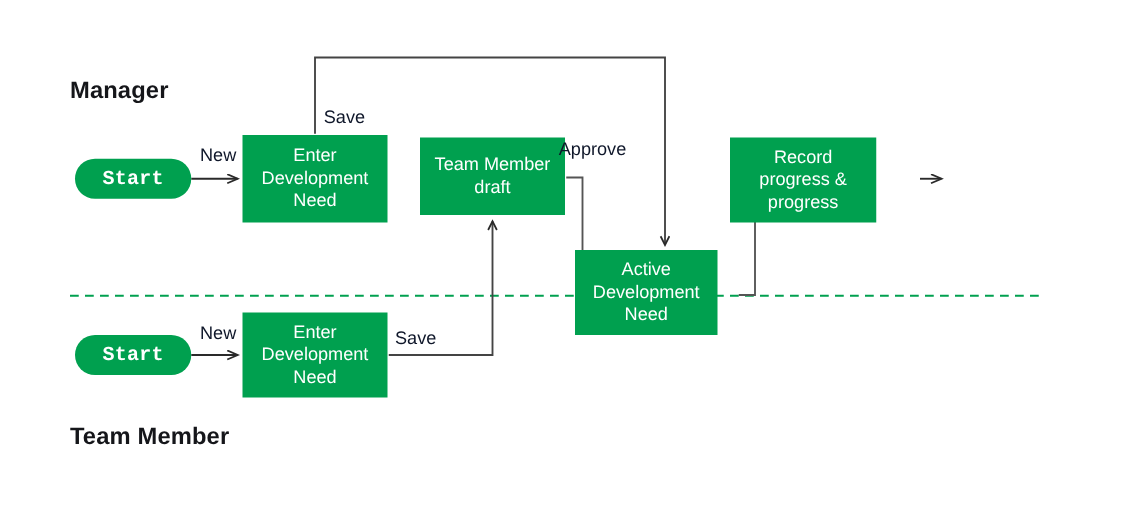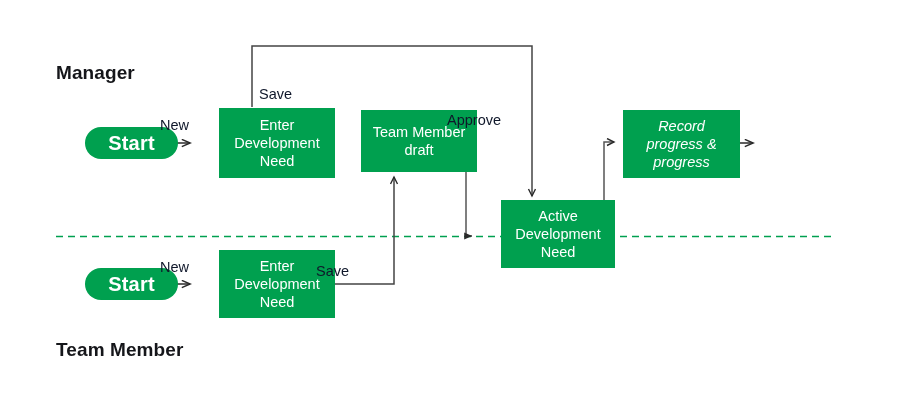--- a/index.html
+++ b/index.html
@@ -41,27 +41,27 @@
     color: #ffffff;
     display: flex;
     align-items: center;
     justify-content: center;
     text-align: center;
     font-family: "Liberation Sans", sans-serif;
     font-size: 14.5px;
     line-height: 18px;
     box-sizing: border-box;
     padding: 2px 5px;
-    margin-left: 25px;
   }
   .node.terminator {
     border-radius: 999px;
     font-weight: bold;
-    font-size: 20px;
+    font-size: 16px;
     letter-spacing: 0.2px;
+    font-family: Liberation Mono, monospace;
   }
   .edge-label {
     position: absolute;
     font-family: "Liberation Sans", sans-serif;
     font-size: 14.5px;
     color: #0f172a;
     background: transparent;
     white-space: nowrap;
     line-height: 16px;
   }
@@ -116,29 +116,29 @@
     </span>
   </div>
 
   <div class="node" style="left:336px; top:110px; width:116px; height:62px;">
     <span>
       <span>Team Member</span><br>
       <span>draft</span>
     </span>
   </div>
 
-  <div class="node" style="left:476px; top:200px; width:114px; height:68px;">
+  <div class="node" style="left:460px; top:200px; width:114px; height:68px;">
     <span>
       <span>Active</span><br>
       <span>Development</span><br>
       <span>Need</span>
     </span>
   </div>
 
-  <div class="node" style="left:598px; top:110px; width:117px; height:68px;font-style:italic;">
+  <div class="node" style="left:584px; top:110px; width:117px; height:68px;">
     <span>
       <span>Record</span><br>
       <span>progress &amp;</span><br>
       <span>progress</span>
     </span>
   </div>
 
 
   <div class="node terminator" style="left:60px; top:268px; width:93px; height:32px;">
     <span>Start</span>

